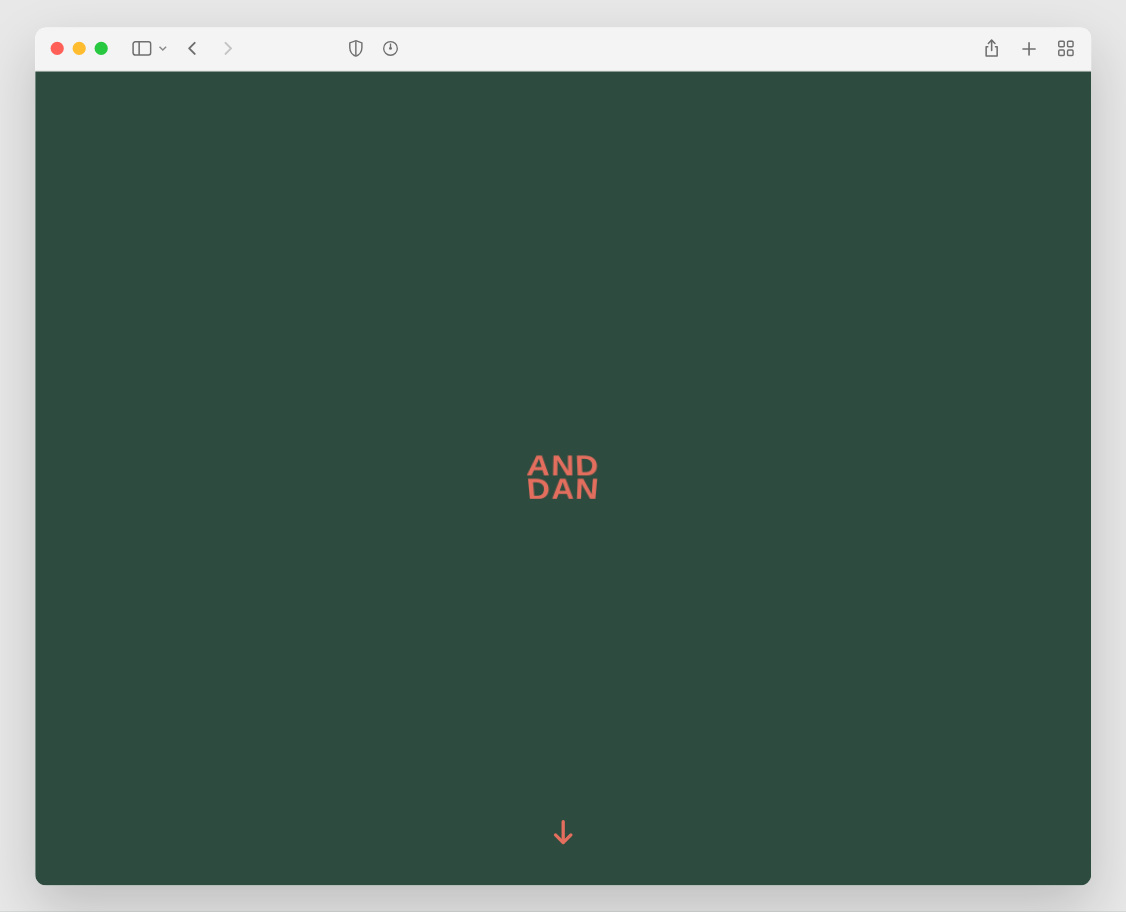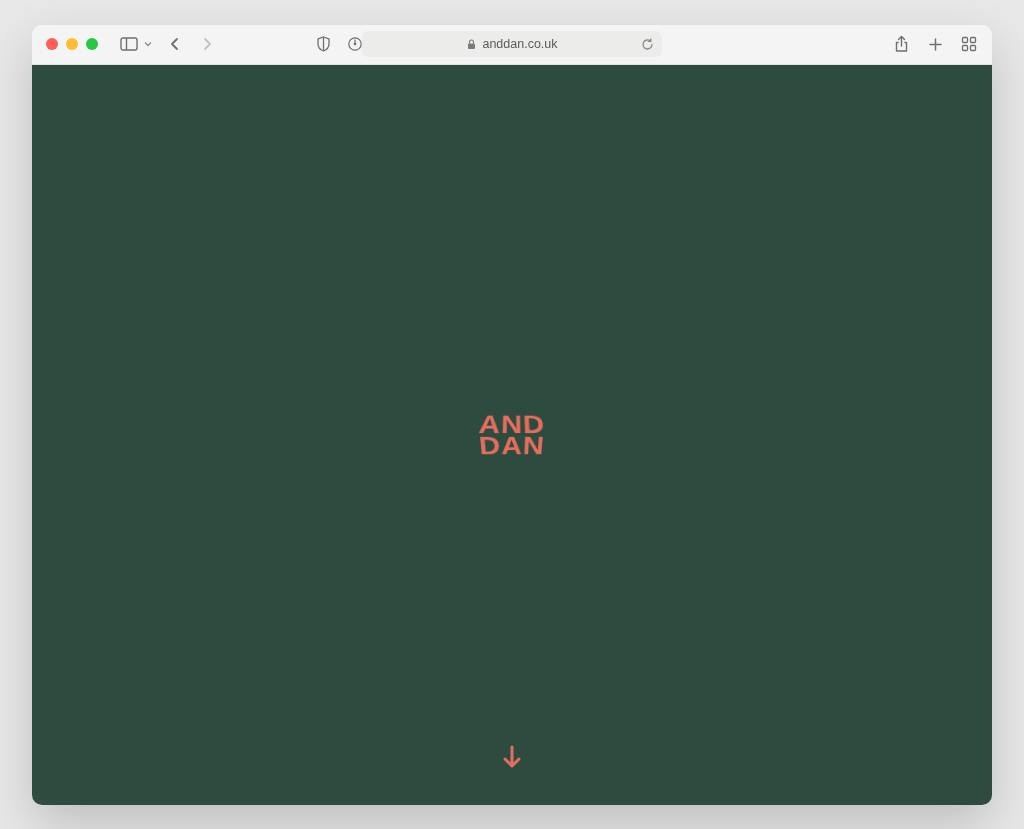--- a/index.html
+++ b/index.html
@@ -211,35 +211,20 @@
       </div>
       <div class="icon-btn" aria-label="text-size">
         <svg width="18" height="14" viewBox="0 0 18 14" fill="currentColor">
           <circle cx="9" cy="7" r="6.2" fill="none" stroke="currentColor" stroke-width="1.2"></circle>
           <circle cx="9" cy="7" r="1.3"></circle>
           <line x1="9" y1="7" x2="9" y2="2.5" stroke="currentColor" stroke-width="1.2"></line>
         </svg>
       </div>
     </div>
 
-    <div class="address-bar">
-      <span class="address-lock">
-        <svg width="9" height="11" viewBox="0 0 9 11" fill="currentColor">
-          <rect x="1" y="4.5" width="7" height="5.5" rx="1"></rect>
-          <path d="M2.5 4.5 V3 a2 2 0 0 1 4 0 V4.5" fill="none" stroke="currentColor" stroke-width="1.1"></path>
-        </svg>
-      </span>
-      <span>anddan.co.uk</span>
-      <span class="address-refresh">
-        <svg width="13" height="13" viewBox="0 0 13 13" fill="none" stroke="currentColor" stroke-width="1.3" stroke-linecap="round">
-          <path d="M11 6.5 A4.5 4.5 0 1 1 9.6 3.2"></path>
-          <polyline points="9.8,1 9.8,3.4 7.4,3.4"></polyline>
-        </svg>
-      </span>
-    </div>
 
     <div class="toolbar-right">
       <div class="icon-btn">
         <svg width="15" height="18" viewBox="0 0 15 18" fill="none" stroke="currentColor" stroke-width="1.4" stroke-linecap="round" stroke-linejoin="round">
           <polyline points="4.5,4.5 7.5,1.5 10.5,4.5"></polyline>
           <line x1="7.5" y1="1.8" x2="7.5" y2="11"></line>
           <path d="M4 7.5 H2.5 V16 H12.5 V7.5 H11"></path>
         </svg>
       </div>
       <div class="icon-btn">

